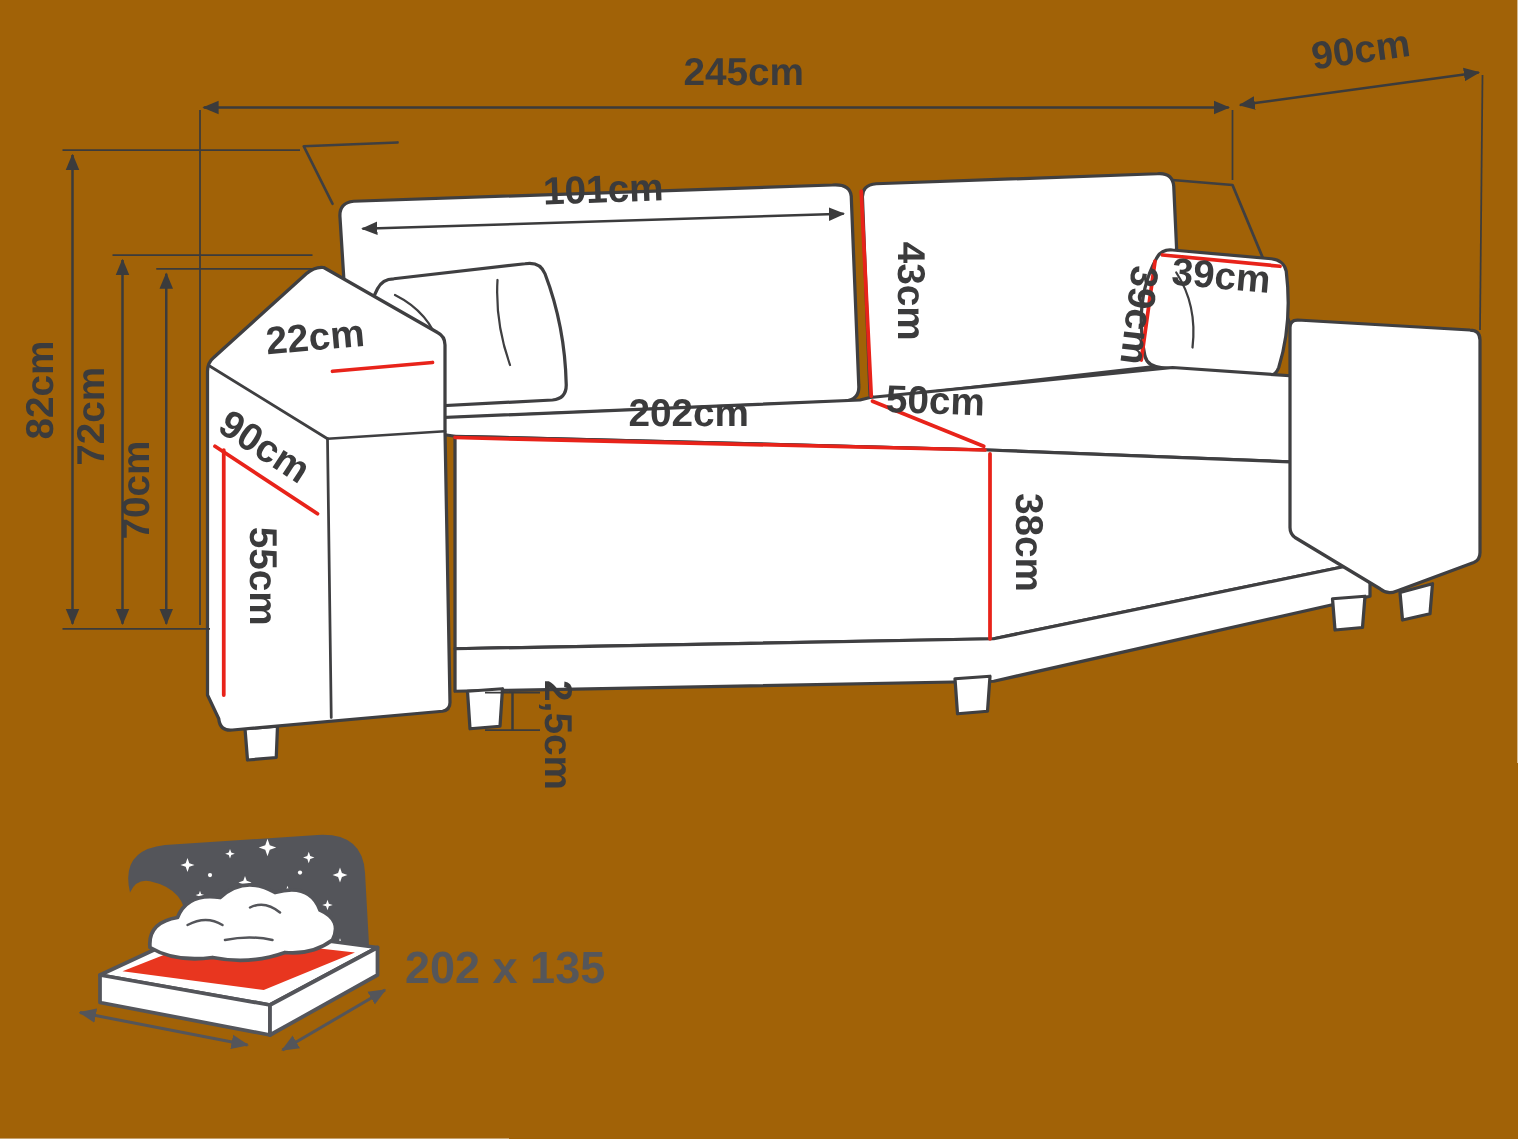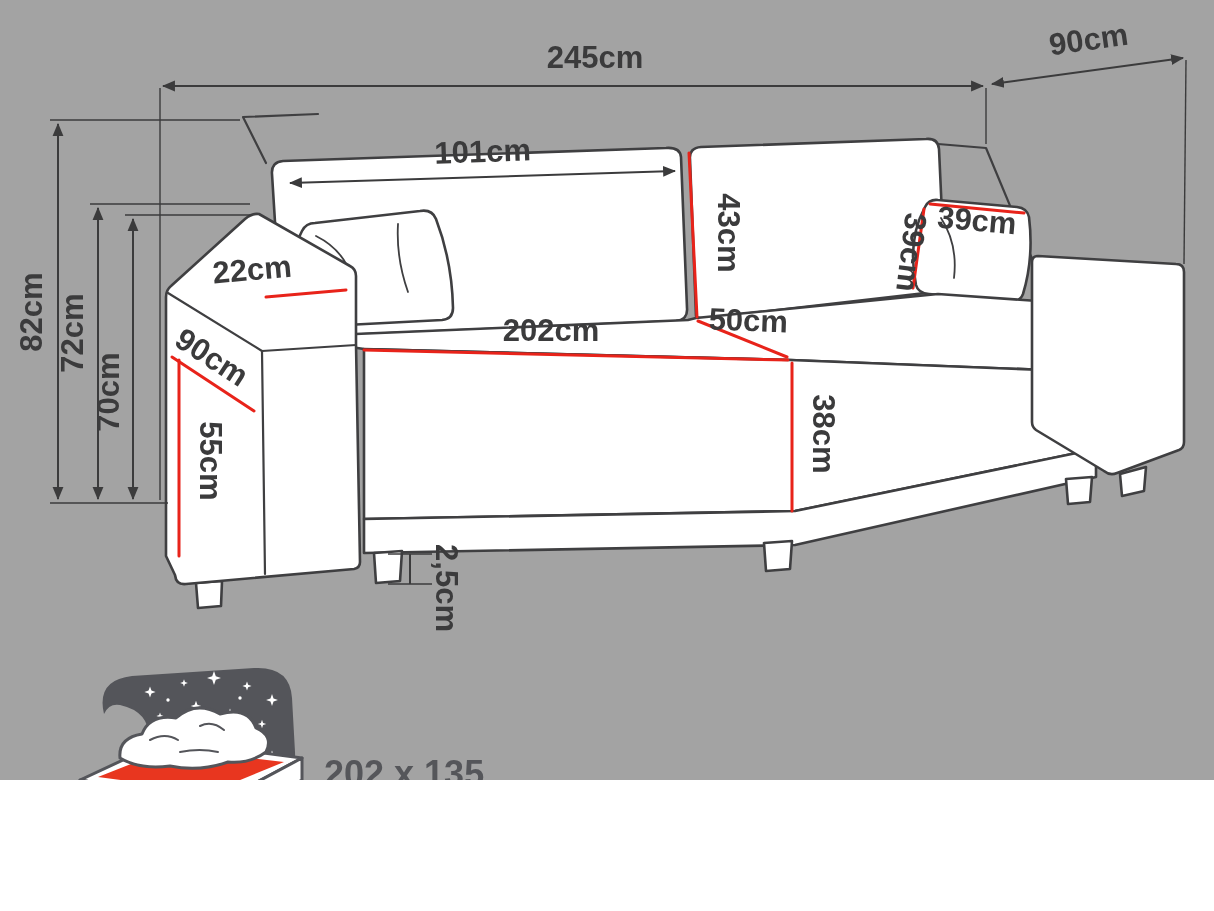--- a/index.html
+++ b/index.html
@@ -1,16 +1,16 @@
 <!DOCTYPE html>
 <html><head>
 <meta charset="utf-8">
 <style>
   html,body{margin:0;padding:0;background:#fff;}
-  #canvas{position:relative;width:1214px;height:780px;background:#a3a3a3;overflow:hidden;
+  #canvas{position:relative;width:1214px;height:911px;background:#a16207;overflow:hidden;
           font-family:"Liberation Sans",sans-serif;}
   svg{display:block;}
   .sf  {fill:#ffffff;stroke:#3f3f41;stroke-width:2.6;stroke-linejoin:round;stroke-linecap:round;}
   .sfl {fill:none;stroke:#3f3f41;stroke-width:2.2;stroke-linejoin:round;stroke-linecap:round;}
   .thin{stroke-width:1.8;}
   .dl  {stroke:#3b3b3c;stroke-width:2;fill:none;}
   .xl  {stroke:#3b3b3c;stroke-width:1.4;fill:none;}
   .rl  {stroke:#e8231a;stroke-width:3;fill:none;stroke-linecap:round;}
   .dim {font:700 31px "Liberation Sans",sans-serif;fill:#3b3b3c;text-anchor:middle;}
   .big {font:700 36px "Liberation Sans",sans-serif;fill:#55565a;text-anchor:start;}

